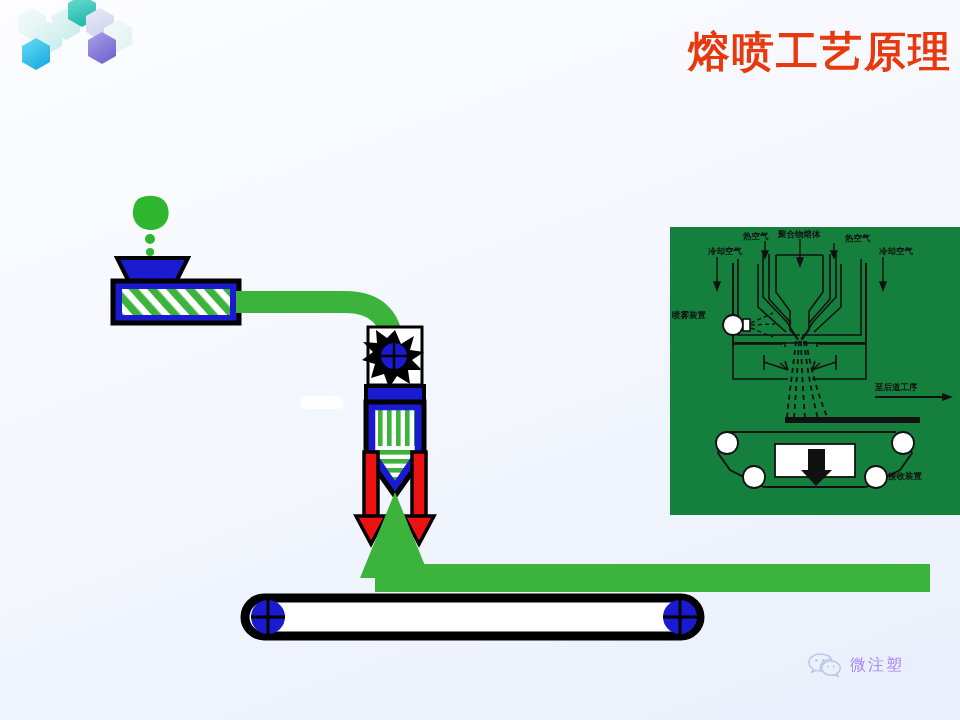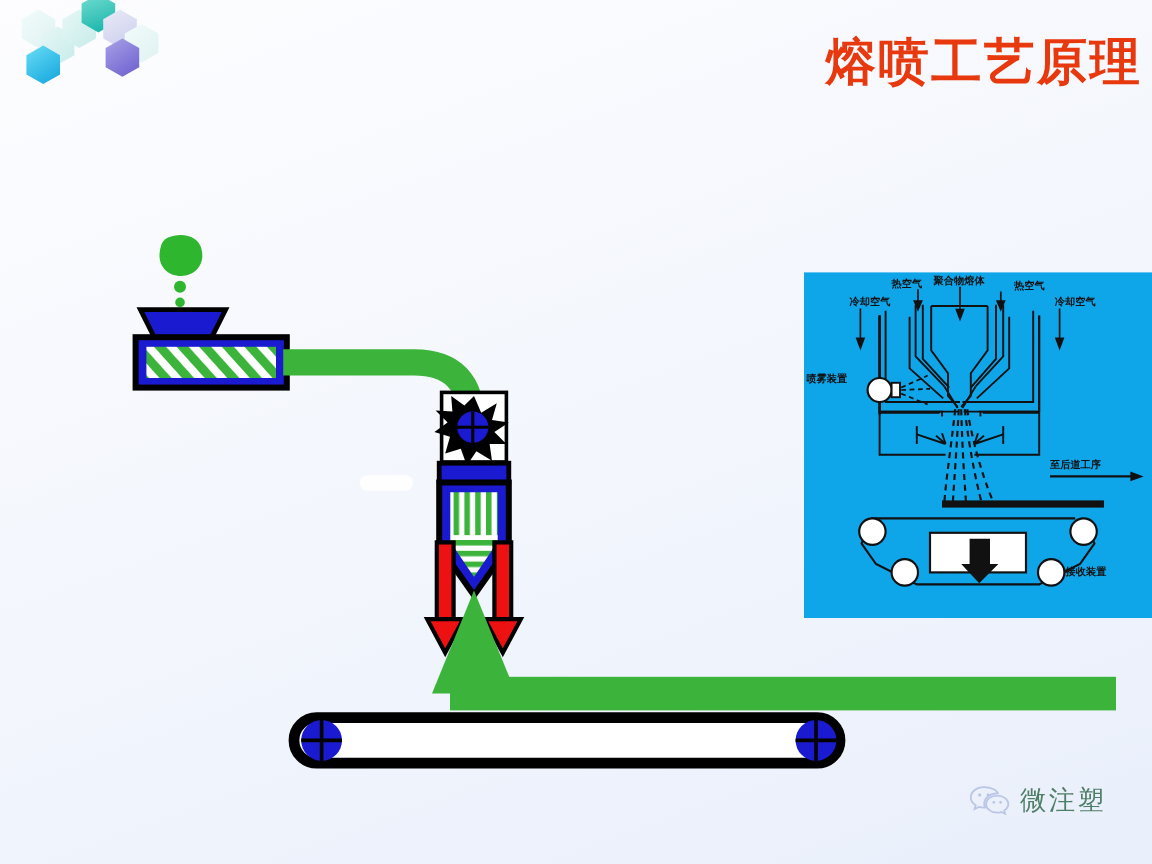--- a/index.html
+++ b/index.html
@@ -20,35 +20,35 @@
     font-family:"DejaVu Sans","Liberation Sans",sans-serif;
     white-space:nowrap;
   }
 
   
   .maindiag{position:absolute;left:0;top:0;width:960px;height:720px;}
 
   
   .inset{
     position:absolute;left:670px;top:227px;width:290px;height:288px;
-    background:#0ea5e9;
+    background:#15803d;
   }
   .inset svg{display:block;width:290px;height:288px;}
   .ins-label{
     font-family:"DejaVu Sans","Liberation Sans",sans-serif;
     font-size:8.5px;fill:#111;font-weight:bold;
   }
 
   
   .watermark{
     position:absolute;left:808px;top:652px;
     display:flex;align-items:center;gap:8px;opacity:.72;
   }
   .wm-text{
-    font-size:22px;color:#14532d;letter-spacing:2px;
+    font-size:16px;color:#8b5cf6;letter-spacing:2px;
     font-family:"DejaVu Sans","Liberation Sans",sans-serif;
   }
 </style>
 </head>
 <body>
 
 <div class="slide">
 
   <svg class="hex-logo" viewBox="0 0 170 95">
     <defs>

